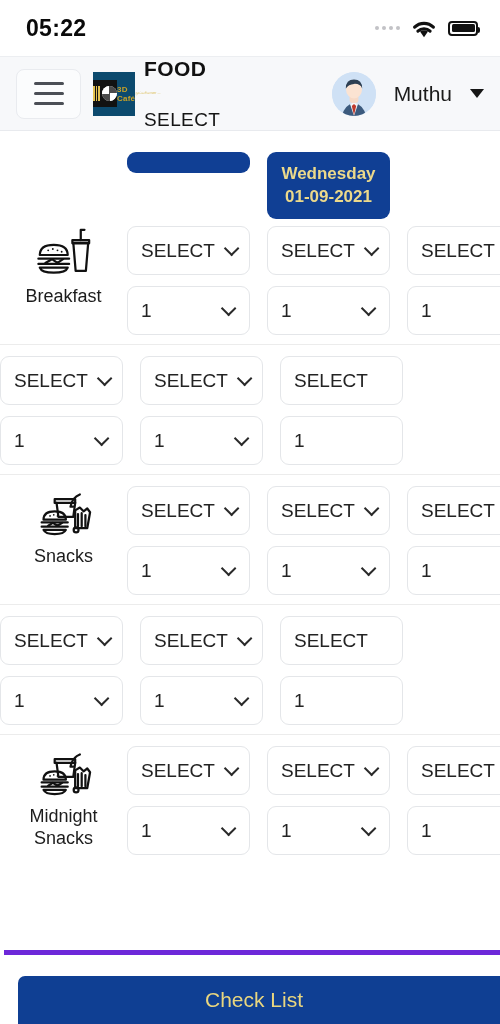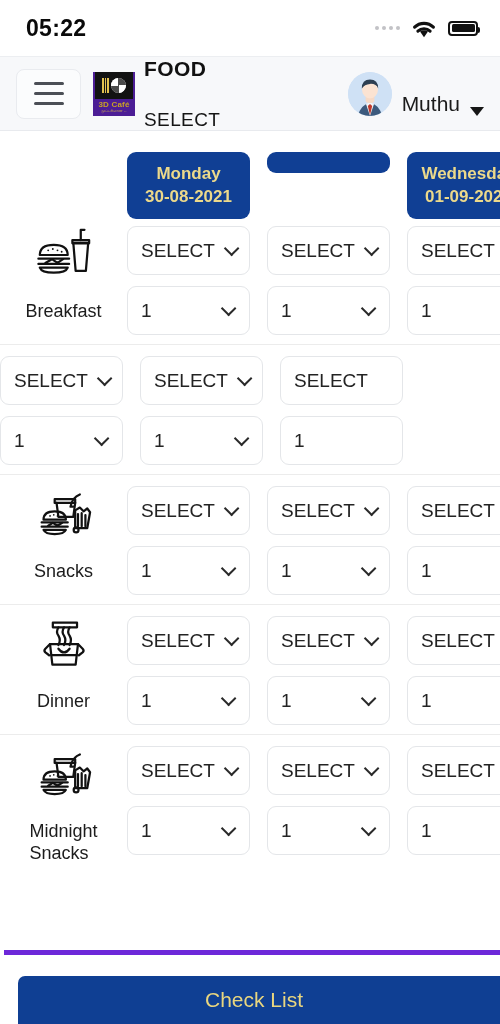--- a/index.html
+++ b/index.html
@@ -50,22 +50,22 @@
     border:1px solid #e9ebef; border-radius:8px;
     background:#fbfcfd;
     display:flex;flex-direction:column;align-items:center;justify-content:center;gap:7px;
     flex:0 0 auto;
   }
   .burger i{ display:block;width:30px;height:3px;background:#4b4f56;border-radius:2px; }
 
   .brand{ display:flex;align-items:center;gap:9px; flex:0 0 auto; }
   .brand-logo{
     width:42px;height:44px;position:relative;
-    background:#4c1d95;
-    display:flex;flex-direction:column;align-items:center;
+    background:#0c4a6e;
+    display:flex;flex-direction:row;align-items:center;
   }
   .brand-logo .blk{
     width:38px;height:27px;background:#121212;position:relative;
     display:flex;align-items:center;justify-content:center;gap:2px;
   }
   .brand-logo .blk .fork{ width:7px;height:15px;background:linear-gradient(90deg,#e3c14f 0 1.6px,transparent 1.6px 2.7px,#e3c14f 2.7px 4.3px,transparent 4.3px 5.4px,#e3c14f 5.4px 7px); }
   .brand-logo .blk .disc{
     width:15px;height:15px;border-radius:50%;
     background:#fff; position:relative;
   }
@@ -74,21 +74,21 @@
     background:conic-gradient(#2b2b2b 0 25%, #fff 25% 50%, #2b2b2b 50% 75%, #fff 75% 100%);
     opacity:.85;
   }
   .brand-logo .l1{ font-size:8px;font-weight:bold;color:#c9a227;line-height:9px;margin-top:1px;letter-spacing:.2px; }
   .brand-logo .l2{ font-size:3.6px;color:#d8b84a;line-height:4.4px;white-space:nowrap; }
   .brand-text{ display:flex;flex-direction:column;line-height:1.02;gap:31px; }
   .brand-text .t1{ font-size:21px;font-weight:bold;color:#111;letter-spacing:.4px; }
   .brand-text .t2{ font-size:19px;font-weight:400;color:#151515;letter-spacing:.4px; }
 
   .user{
-    margin-left:auto; display:flex;align-items:flex-end;gap:10px;
+    margin-left:auto; display:flex;align-items:center;gap:18px;
     flex:0 0 auto; padding-right:2px;
   }
   .avatar{
     width:44px;height:44px;border-radius:50%;
     background:#cfe1f5; overflow:hidden; position:relative; flex:0 0 auto;
   }
   .user-name{ font-size:21px;color:#1b1b1b; }
   .caret{
     width:0;height:0;border-left:7px solid transparent;border-right:7px solid transparent;
     border-top:9px solid #161616;
@@ -114,21 +114,21 @@
 
   .mealrow{ display:flex; align-items:flex-start; padding-top:7px; }
   .mealrow + .mealrow{ border-top:1px solid #ececec; margin-top:9px; padding-top:11px; }
   .meal-label{
     width:127px; flex:0 0 127px;
     display:flex;flex-direction:column;align-items:center;justify-content:flex-start;
     padding-top:2px;
   }
   .meal-ico{ width:62px;height:54px;display:block; }
   .meal-name{
-    font-size:18px;color:#1c1c1c;line-height:22px;margin-top:18px;
+    font-size:18px;color:#1c1c1c;text-align:center;line-height:22px;margin-top:3px;
   }
   .fields{ display:flex; gap:17px; }
   .fcol{ width:123px;flex:0 0 123px;display:flex;flex-direction:column;gap:11px; }
   .sel{
     height:49px; border:1px solid #e4e6e9; border-radius:9px;
     background:#fff;
     display:flex;align-items:center;
     padding:0 13px;
     font-size:19px;color:#232323;
     position:relative; overflow:hidden; white-space:nowrap;
@@ -214,24 +214,20 @@
       </svg>
     </div>
     <span class="user-name">Muthu</span>
     <span class="caret"></span>
   </div>
 </div>
 
 <div class="content">
 
   <div class="daybar">
-    <div class="daytab">
-      <div class="dname">Monday</div>
-      <div class="ddate">30-08-2021</div>
-    </div>
     <div class="daytab">
     </div>
     <div class="daytab">
       <div class="dname">Wednesday</div>
       <div class="ddate">01-09-2021</div>
     </div>
   </div>
 
   <div class="mealrow">
     <div class="meal-label">
@@ -374,34 +370,20 @@
         </div>
         <div class="sel qty">
           <span>1</span>
 
         </div>
       </div>
     </div>
   </div>
 
   <div class="mealrow">
-    <div class="meal-label">
-      <svg class="meal-ico" viewBox="0 0 64 58">
-        <g fill="none" stroke="#111" stroke-width="2.4" stroke-linejoin="round" stroke-linecap="round">
-          <path d="M20 5 h26 v5 h-26 z"></path>
-          <path d="M26 10 q-3 5 0 9 q3 5 0 10 M32 10 q-3 5 0 9 q3 5 0 10 M38 10 q-3 5 0 9 q3 5 0 10"></path>
-          <path d="M17 28 h30 l-2.5 22 h-25 z"></path>
-          <path d="M17 28 l-5 5 q-2 2 0 4 l4 3"></path>
-          <path d="M47 28 l5 5 q2 2 0 4 l-4 3"></path>
-          <path d="M18.4 40 h27.2"></path>
-          <path d="M26 33 q6 8 12 0"></path>
-        </g>
-      </svg>
-      <span class="meal-name">Dinner</span>
-    </div>
     <div class="fields">
       <div class="fcol">
         <div class="sel">
           <span>SELECT</span>
           <span class="chev"></span>
         </div>
         <div class="sel qty">
           <span>1</span>
           <span class="chev"></span>
         </div>

